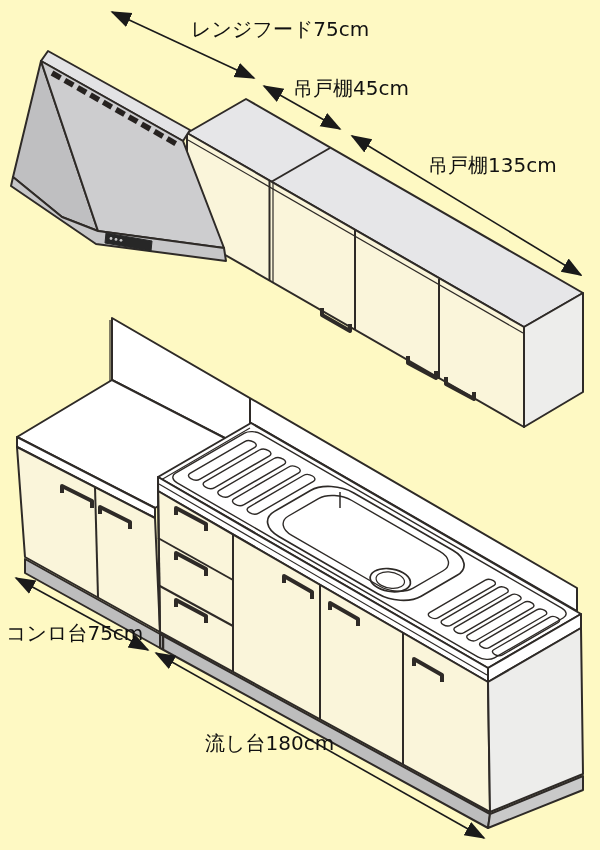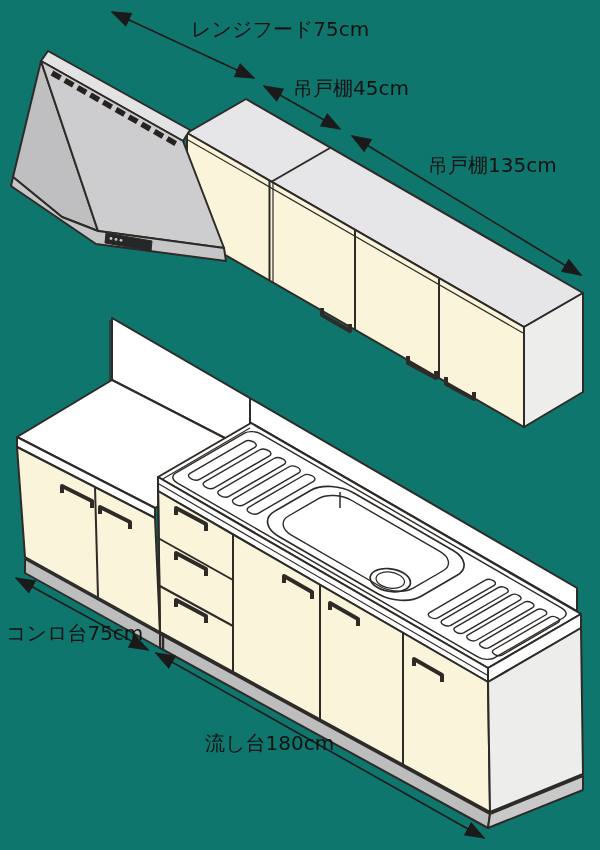--- a/index.html
+++ b/index.html
@@ -1,16 +1,16 @@
 <!DOCTYPE html>
 <html><head>
 <meta charset="utf-8">
 <style>
   html,body{margin:0;padding:0;background:#ffffff;}
-  .stage{width:600px;height:850px;background:#0f766e;position:relative;overflow:hidden;}
+  .stage{width:600px;height:850px;background:#fef9c3;position:relative;overflow:hidden;}
   svg{display:block;}
   svg *{stroke-linejoin:round;}
   .o2{stroke:#2e2a27;stroke-width:2;}
   .o15{stroke:#2e2a27;stroke-width:1.5;fill:none;}
   .thin{stroke:#2e2a27;stroke-width:1.2;fill:none;}
   .seam{stroke:#2e2a27;stroke-width:2;fill:none;}
   .handle{stroke:#2e2a27;stroke-width:4;fill:none;stroke-linecap:butt;}
   .vent{stroke:#262220;stroke-width:5.5;stroke-linecap:butt;}
   .dim{stroke:#1a1a1a;stroke-width:1.6;fill:none;}
   .plane{fill:none;stroke:#2e2a27;}

